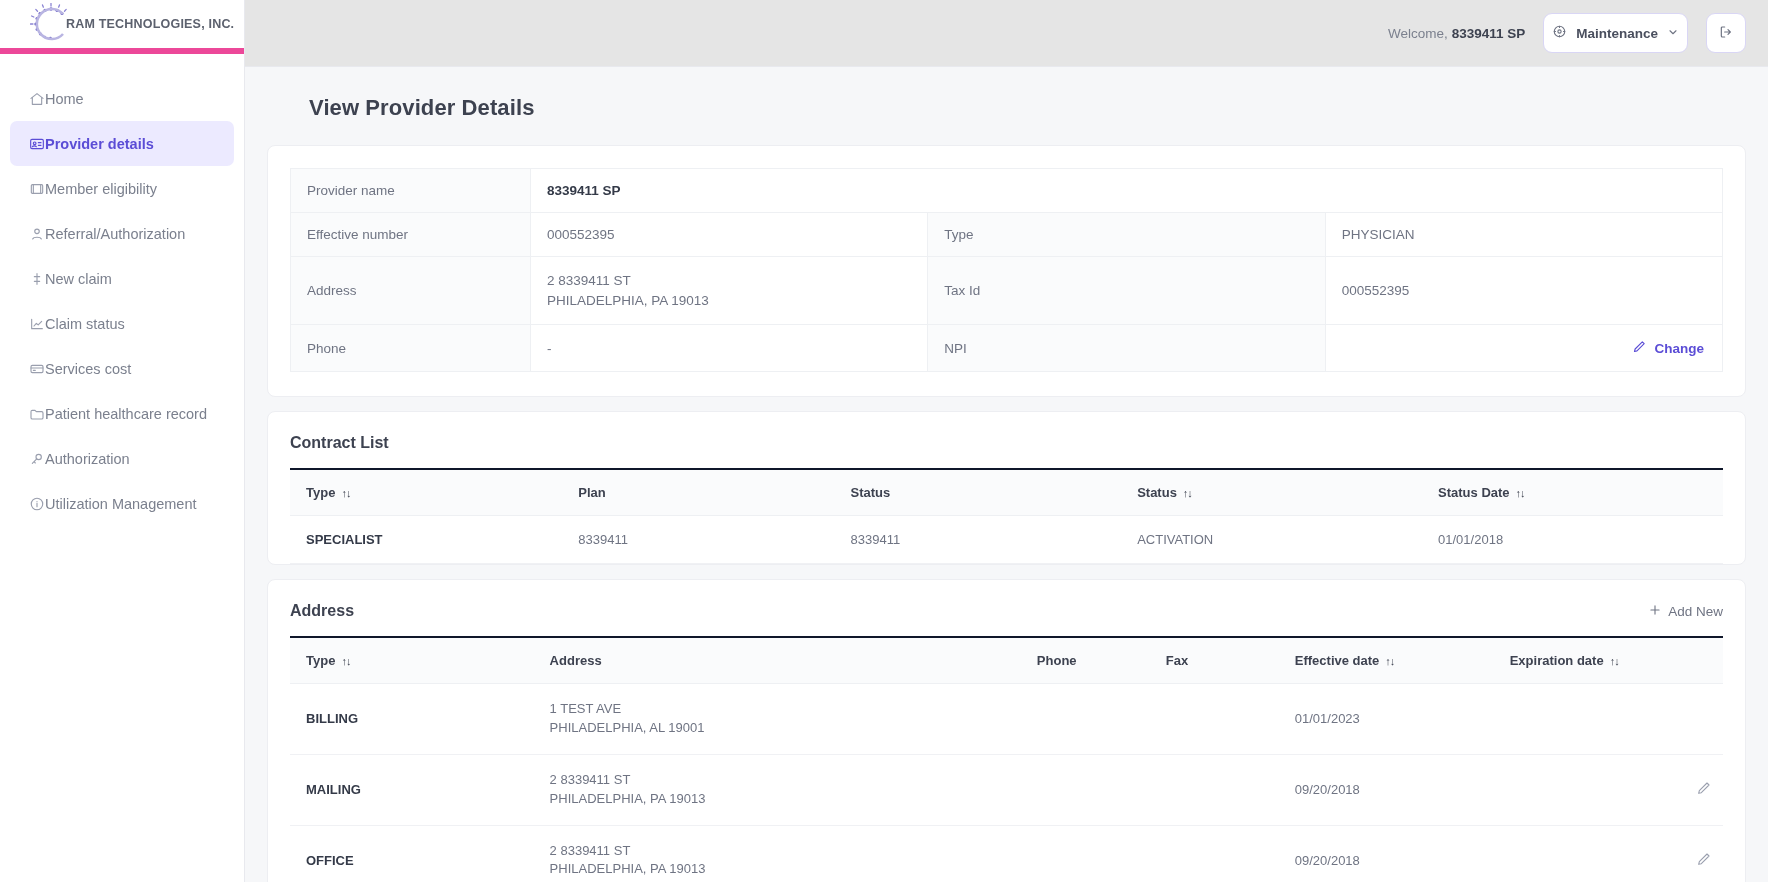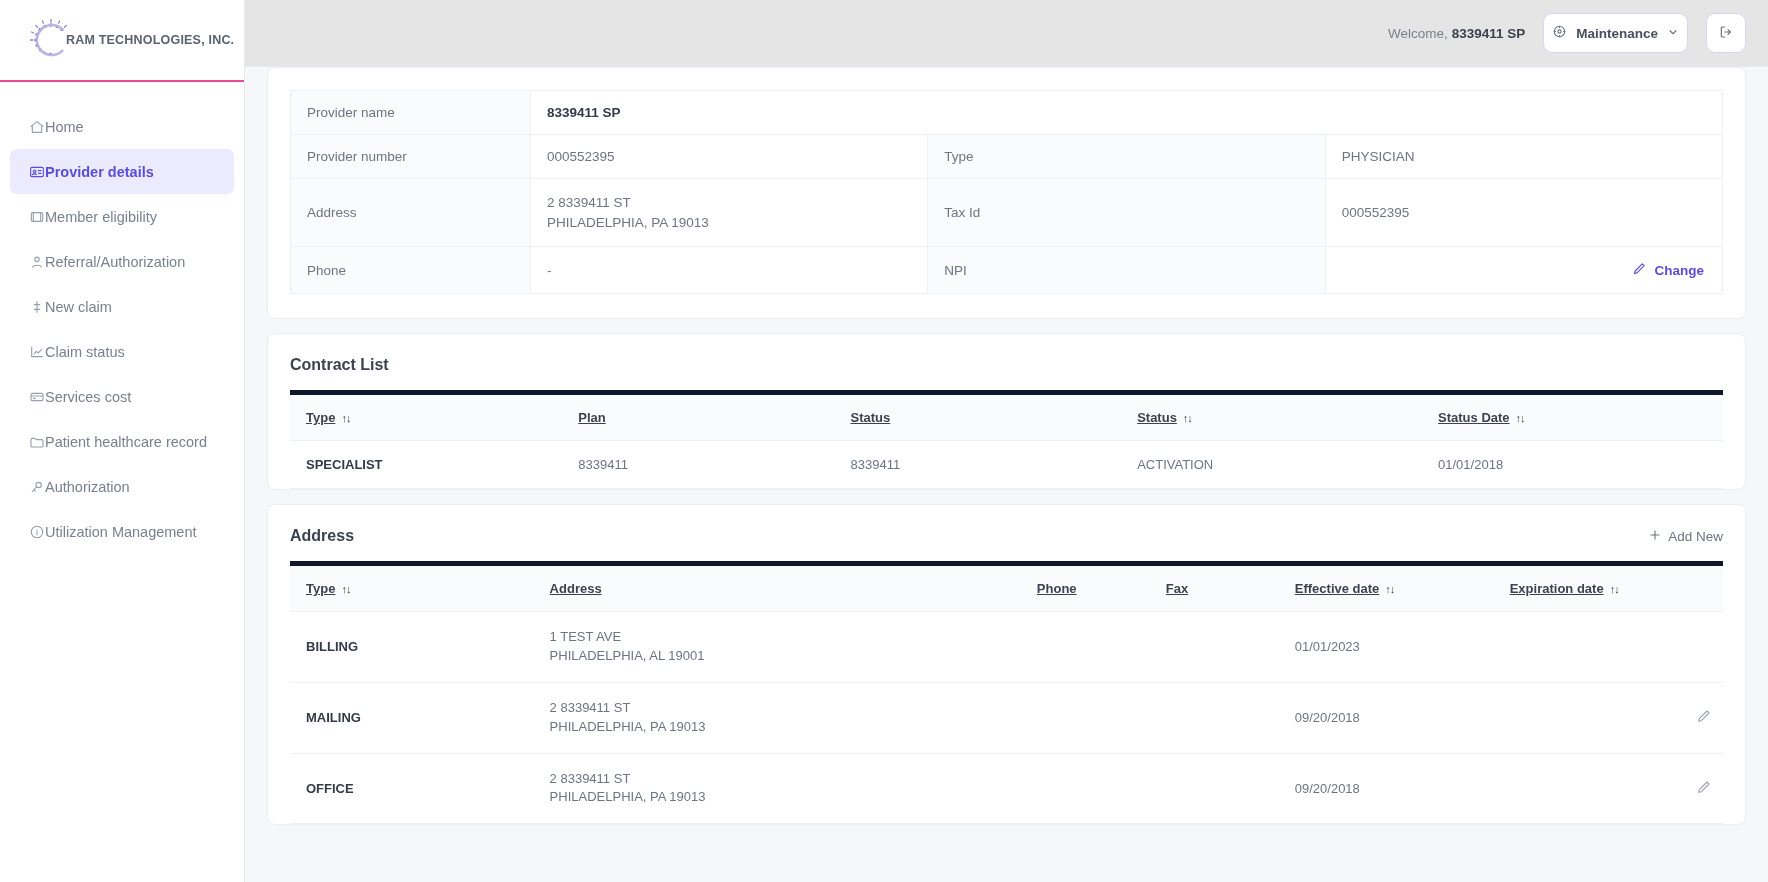--- a/index.html
+++ b/index.html
@@ -21,25 +21,25 @@
   
   .sidebar {
     width: 245px;
     min-width: 245px;
     background: #ffffff;
     border-right: 1px solid #e8e9ee;
     display: flex;
     flex-direction: column;
   }
   .logo-wrap {
-    height: 82px;
+    height: 54px;
     display: flex;
     align-items: center;
     padding-left: 30px;
-    border-bottom: 2px solid #ec4899;
+    border-bottom: 6px solid #ec4899;
   }
   .logo-mark { width: 42px; height: 42px; flex: 0 0 42px; }
   .logo-text {
     font-size: 12.5px;
     font-weight: 700;
     letter-spacing: .2px;
     color: #5c616e;
     margin-left: -6px;
     white-space: nowrap;
   }
@@ -192,29 +192,28 @@
     justify-content: space-between;
   }
 
   .data-table {
     width: 100%;
     border-collapse: collapse;
     table-layout: fixed;
   }
   .data-table thead th {
     background: #fafbfc;
-    border-top: 5px solid #0f172a;
+    border-top: 2px solid #0f172a;
     border-bottom: 1px solid #eef0f3;
     font-size: 13px;
     font-weight: 700;
     color: #3d4250;
     text-align: left;
     padding: 15px 0 15px 16px;
     white-space: nowrap;
-    text-decoration: underline;
   }
   .data-table thead th .sorter {
     display: inline-block;
     margin-left: 6px;
     color: #3d4250;
     font-size: 11px;
     letter-spacing: -1px;
     cursor: pointer;
   }
   .data-table tbody td {
@@ -400,30 +399,31 @@
           <svg width="16" height="16" viewBox="0 0 24 24" fill="none" stroke="#6f7483" stroke-width="1.8" stroke-linecap="round" stroke-linejoin="round">
               <path d="M10 4.5H6.5A1.5 1.5 0 005 6v12a1.5 1.5 0 001.5 1.5H10"></path>
               <path d="M15 8.5l3.5 3.5L15 15.5M18 12h-8"></path>
             </svg>
         </span>
       </button>
     </header>
 
     <div class="content">
 
+      <h1 class="page-title">View Provider Details</h1>
 
       <section class="card">
         <table class="info-table">
           <tbody>
             <tr>
               <td class="lbl">Provider name</td>
               <td class="val strong" colspan="3">8339411 SP</td>
             </tr>
             <tr>
-              <td class="lbl">Provider number</td>
+              <td class="lbl">Effective number</td>
               <td class="val">000552395</td>
               <td class="lbl">Type</td>
               <td class="val">PHYSICIAN</td>
             </tr>
             <tr>
               <td class="lbl">Address</td>
               <td class="val">
                 <div class="addr-line">2 8339411 ST</div>
                 <div class="addr-line">PHILADELPHIA, PA 19013</div>
               </td>

